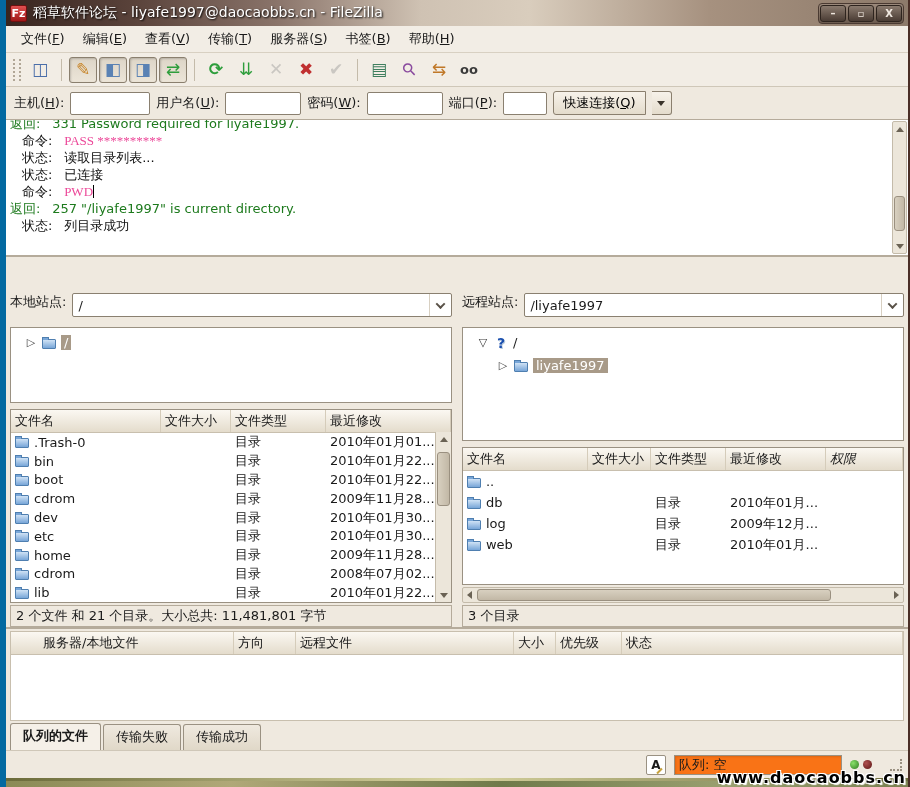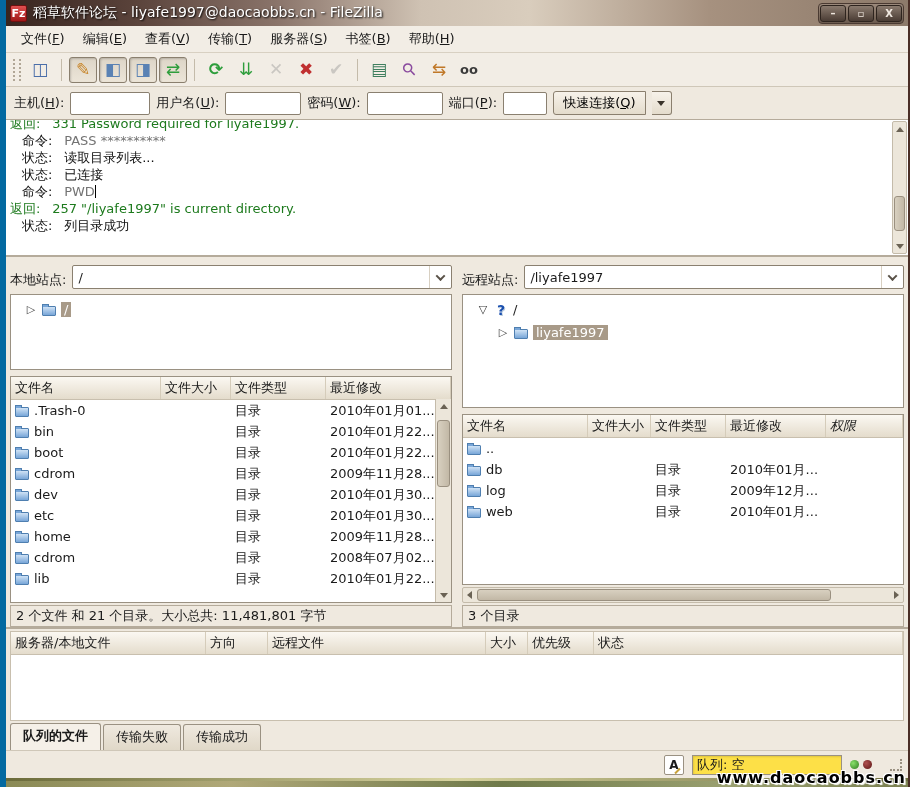--- a/index.html
+++ b/index.html
@@ -37,38 +37,38 @@
   .qc-btn { height:24px; border:1px solid #8a7f6e; border-radius:3px 0 0 3px; background:linear-gradient(#f7f2ea,#e4dccc); padding:0 9px; font:inherit; white-space:nowrap; }
   .qc-drop { height:24px; width:20px; border:1px solid #8a7f6e; border-left:none; border-radius:0 3px 3px 0; background:linear-gradient(#f7f2ea,#e4dccc); display:flex; align-items:center; justify-content:center; }
   .caret-down { width:0; height:0; border-left:4px solid transparent; border-right:4px solid transparent; border-top:5px solid #3a332a; }
 
   
   .log { height:137px; flex:0 0 137px; background:#fff; border-bottom:2px solid #b5ab9b; overflow:hidden; position:relative; padding:0 2px 0 4px; }
   .log-line { line-height:17px; white-space:nowrap; }
   .log-line:first-child { margin-top:-5px; }
   .log-label { display:inline-block; min-width:38px; }
   .t-response, .t-response .log-label { color:#1d7a1d; }
-  .t-command .log-text { color:#737373; }
+  .t-command .log-text { color:#ec4899;font-family:Liberation Serif, serif; }
   .t-status, .t-command .log-label { color:#111;margin-left:12px; }
   .cursor-bar { display:inline-block; width:1px; height:13px; background:#000; vertical-align:-2px; }
   .vscroll { position:absolute; top:1px; right:1px; bottom:1px; width:15px; background:#ece6da; border:1px solid #c4bbaa; border-radius:2px; display:flex; flex-direction:column; }
   .vs-arrow { height:14px; display:flex; align-items:center; justify-content:center; }
   .vs-track { flex:1; position:relative; }
   .vs-thumb { position:absolute; left:1px; right:1px; border:1px solid #9a9080; border-radius:3px; background:linear-gradient(90deg,#d8d0c0,#c2b8a6); }
   .arrow-up { width:0;height:0;border-left:4px solid transparent;border-right:4px solid transparent;border-bottom:5px solid #6a6254; }
   .arrow-dn { width:0;height:0;border-left:4px solid transparent;border-right:4px solid transparent;border-top:5px solid #6a6254; }
   .arrow-lf { width:0;height:0;border-top:4px solid transparent;border-bottom:4px solid transparent;border-right:5px solid #6a6254; }
   .arrow-rt { width:0;height:0;border-top:4px solid transparent;border-bottom:4px solid transparent;border-left:5px solid #6a6254; }
 
   
   .main { flex:0 0 370px; height:370px; display:flex; }
   .pane { width:452px; display:flex; flex-direction:column; padding:3px 2px 0 4px; }
   .pane.right { padding:3px 4px 0 2px; }
   .splitter { width:6px; background:#efe9df; }
-  .site-row { flex:0 0 34px; display:flex; align-items:flex-end; gap:6px; padding-bottom:5px; }
+  .site-row { flex:0 0 34px; display:flex; align-items:flex-start; gap:6px; padding-bottom:5px;margin-top:33px; }
   .combo { flex:1; height:24px; background:#fff; border:1px solid #8a8070; border-radius:2px; display:flex; align-items:center; }
   .combo-val { flex:1; padding:0 5px; white-space:nowrap; overflow:hidden; }
   .combo-btn { width:22px; height:100%; display:flex; align-items:center; justify-content:center; border-left:1px solid #d8d0c2; }
   .chev { width:7px; height:7px; border-right:2px solid #5a5248; border-bottom:2px solid #5a5248; transform:rotate(45deg) translate(-1px,-1px); }
   .treebox { background:#fff; border:1px solid #9a9182; overflow:hidden; padding:3px 2px; }
   .treebox.local { flex:0 0 76px; }
   .treebox.remote { flex:0 0 114px; }
   .tree-row { display:flex; align-items:center; height:23px; gap:5px; }
   .indent1 { padding-left:12px; } .indent2 { padding-left:32px; }
   .expander { font-size:11px; color:#3a3a3a; width:12px; text-align:center; }
@@ -85,32 +85,32 @@
   .cell { padding:0 4px; white-space:nowrap; overflow:hidden; display:flex; align-items:center; gap:5px; }
   .c-name-l { width:150px; } .c-size-l { width:70px; } .c-type-l { width:95px; } .c-mod-l { flex:1; }
   .c-name-r { width:125px; } .c-size-r { width:63px; } .c-type-r { width:75px; } .c-mod-r { width:100px; } .c-perm-r { flex:1;font-style:italic; }
   .list-vscroll { position:absolute; top:22px; right:0; bottom:0; width:16px; background:#ece6da; border-left:1px solid #c4bbaa; display:flex; flex-direction:column; }
   .hscroll { flex:0 0 16px; margin-top:2px; background:#ece6da; border:1px solid #c4bbaa; border-radius:2px; display:flex; align-items:center; }
   .hs-thumb { height:12px; border:1px solid #9a9080; border-radius:3px; background:linear-gradient(#d8d0c0,#c2b8a6); }
   .pane-status { flex:0 0 22px; margin-top:2px; border:1px solid #b5ab9b; background:#efe9df; display:flex; align-items:center; padding:0 5px; white-space:nowrap; overflow:hidden; }
 
   
   .queue { flex:1; display:flex; flex-direction:column; border-top:2px solid #b5ab9b; background:#efe9df; padding:2px 4px 0 4px; }
-  .q-head { flex:0 0 21px; display:flex; background:linear-gradient(#fbf8f2,#e4dccc); border:1px solid #c8bfae; }
+  .q-head { flex:0 0 21px; display:flex; background:linear-gradient(#fbf8f2,#e4dccc); border:1px solid #c8bfae;padding-left:28px; }
   .qc1{width:195px;} .qc2{width:62px;} .qc3{width:218px;} .qc4{width:42px;} .qc5{width:66px;} .qc6{flex:1;}
   .q-body { flex:1; background:#fff; border:1px solid #c8bfae; border-top:none; }
   .q-tabs { flex:0 0 25px; display:flex; align-items:flex-end; gap:2px; padding-top:2px; }
   .q-tab { border:1px solid #9a9182; border-bottom:none; border-radius:3px 3px 0 0; padding:3px 12px 4px; background:linear-gradient(#efe9df,#e0d8c8); white-space:nowrap; }
   .q-tab.active { font-weight:bold; background:#f5f0e8; padding-bottom:5px; }
 
   
   .statusbar { flex:0 0 28px; border-top:1px solid #cfc7b8; background:#efe9df; display:flex; align-items:center; justify-content:flex-end; gap:8px; padding:0 6px; }
   .type-ind { width:20px; height:20px; background:#fff; border:1px solid #9a9182; border-radius:2px; font-weight:bold; font-size:12px; display:flex; align-items:center; justify-content:center; position:relative; }
   .type-ind::after { content:""; position:absolute; right:2px; bottom:2px; width:7px; height:2px; background:#c8a23c; transform:rotate(-45deg); }
-  .queue-box { width:150px; height:20px; border:1px solid #9a9182; background:#fde047; box-shadow:inset 1px 1px 2px rgba(0,0,0,.12); padding:0 4px; line-height:18px; white-space:nowrap; overflow:hidden; }
+  .queue-box { width:168px; height:20px; border:1px solid #9a9182; background:#f97316; box-shadow:inset 1px 1px 2px rgba(0,0,0,.12); padding:0 4px; line-height:18px; white-space:nowrap; overflow:hidden; }
   .leds { display:flex; gap:4px; margin-right:10px; }
   .led { width:9px; height:9px; border-radius:50%; }
   .led.green { background:radial-gradient(circle at 35% 35%,#8ae06a,#2e7a1e); }
   .led.red { background:radial-gradient(circle at 35% 35%,#b05050,#5a1414); }
   .resize-grip { width:12px; height:12px; border-right:2px dotted #9a9182; border-bottom:2px dotted #9a9182; }
 
   
   .bottom-edge { flex:0 0 3px; background:linear-gradient(90deg,#6b6b3a,#d8d4a0,#6b6b3a); }
   .wallpaper { flex:0 0 6px; background:linear-gradient(90deg,#8a8a55,#b0a878 25%,#6f7a4a 55%,#9aa070 80%,#7a8050); }
   .watermark { position:absolute; right:2px; bottom:0px; font-weight:bold; font-size:16px; letter-spacing:1px; color:#000; text-shadow:-1px -1px 0 #fff,1px -1px 0 #fff,-1px 1px 0 #fff,1px 1px 0 #fff,2px 2px 1px #fff; z-index:5; }

